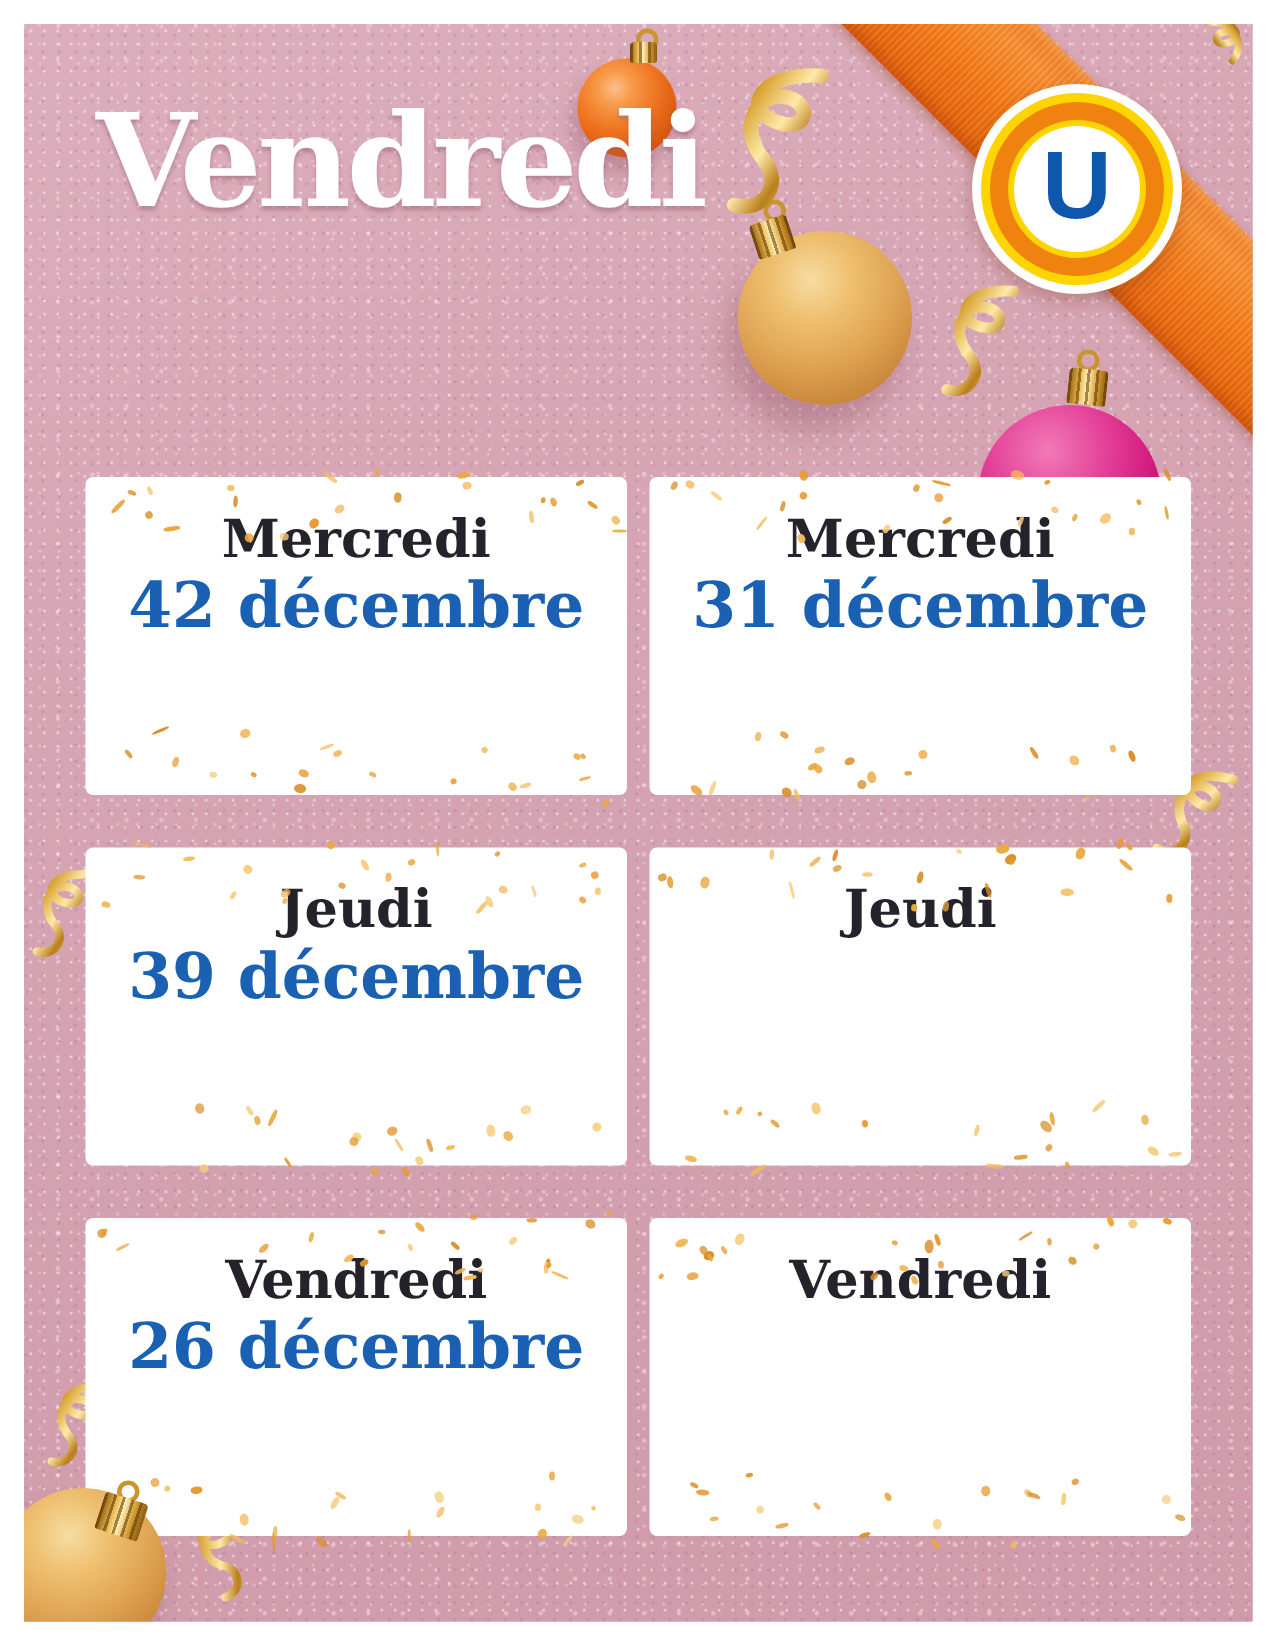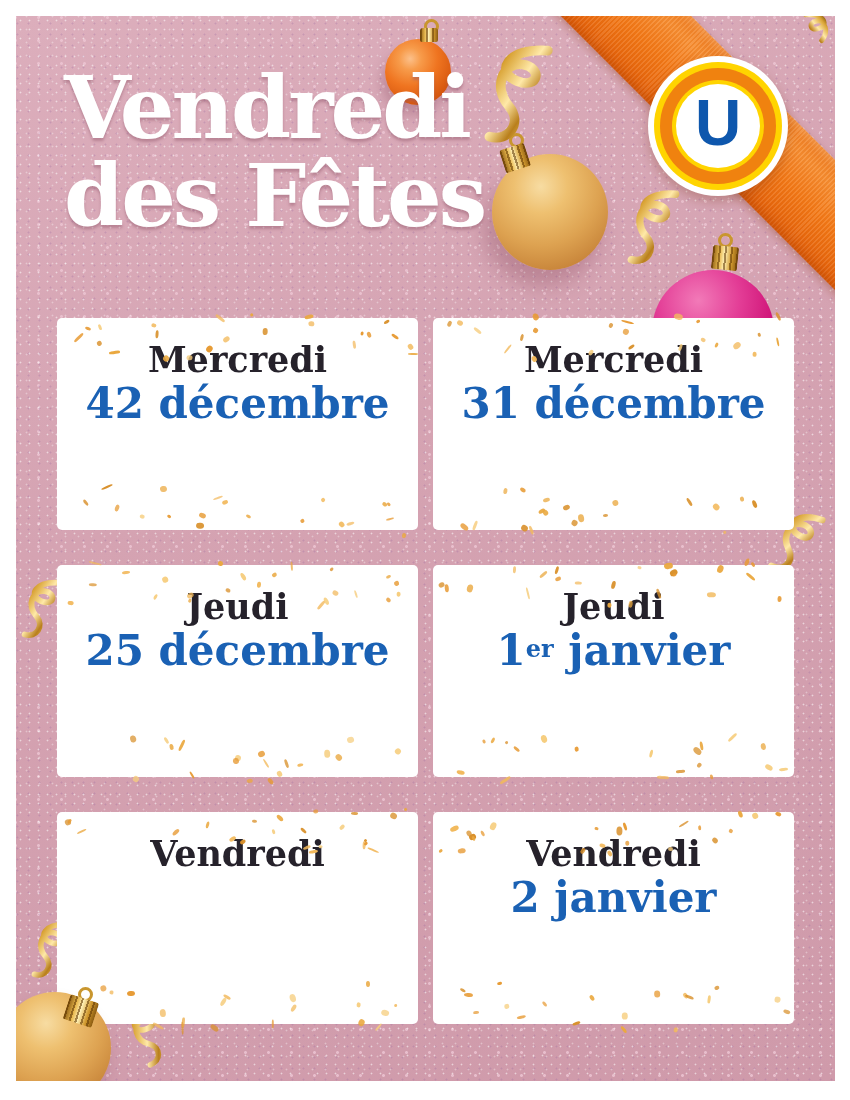--- a/index.html
+++ b/index.html
@@ -107,21 +107,20 @@
                 <span class="u-letter">U</span>
               </div>
             </div>
           </div>
         </div>
       </div>
     </div>
 
     <div class="title">
       <div>Vendredi</div>
-      <div>des Fêtes</div>
     </div>
 
     <div class="loop loop-orange"></div>
     <div class="cap cap-orange"></div>
     <div class="ball ball-orange"></div>
 
     <div class="loop loop-gold"></div>
     <div class="cap cap-gold"></div>
     <div class="ball ball-gold"></div>
 
@@ -243,21 +242,21 @@
           <div class="confetti-speck" style="left: 138.862px; top: 202.24px; width: 5.57326px; height: 5.77403px; background: rgb(217, 145, 44); border-radius: 50%; transform: rotate(121deg); opacity: 0.811888;"></div>
           <div class="confetti-speck" style="left: 110.04px; top: 180.295px; width: 7.03574px; height: 4.43798px; background: rgb(234, 168, 63); border-radius: 50%; transform: rotate(342deg); opacity: 0.748398;"></div>
           <div class="confetti-speck" style="left: 280.391px; top: 185.509px; width: 6.71838px; height: 6.07739px; background: rgb(242, 185, 92); border-radius: 50%; transform: rotate(225deg); opacity: 0.884231;"></div>
           <div class="confetti-speck" style="left: 130.158px; top: 187.13px; width: 7.12718px; height: 5.23509px; background: rgb(217, 145, 44); border-radius: 50%; transform: rotate(339deg); opacity: 0.870062;"></div>
           <div class="confetti-speck" style="left: 318.05px; top: 184.388px; width: 7.70988px; height: 4.32425px; background: rgb(217, 145, 44); border-radius: 50%; transform: rotate(249deg); opacity: 0.973185;"></div>
           <div class="confetti-speck" style="left: 27.026px; top: 205.834px; width: 8.99277px; height: 5.47999px; background: rgb(231, 154, 51); border-radius: 50%; transform: rotate(218deg); opacity: 0.809312;"></div>
           <div class="confetti-speck" style="left: 110.404px; top: 191.688px; width: 5.09229px; height: 5.6609px; background: rgb(234, 168, 63); border-radius: 50%; transform: rotate(142deg); opacity: 0.891863;"></div>
         </div>
       <div class="card">
         <div class="day">Jeudi</div>
-        <div class="date"><span>25 décembre</span><sup></sup><span></span></div>
+        <div class="date"><span>39 décembre</span><sup></sup><span></span></div>
       <div class="confetti-speck" style="left: 273.027px; top: 1.71729px; width: 3.2795px; height: 4.25697px; background: rgb(217, 145, 44); border-radius: 50%; transform: rotate(224deg); opacity: 0.792897;"></div>
           <div class="confetti-speck" style="left: 214.512px; top: 8.09349px; width: 4.54114px; height: 4.48891px; background: rgb(234, 168, 63); border-radius: 50%; transform: rotate(332deg); opacity: 0.847378;"></div>
           <div class="confetti-speck" style="left: 104.594px; top: 12.0271px; width: 5.97797px; height: 5.51436px; background: rgb(246, 205, 125); border-radius: 50%; transform: rotate(245deg); opacity: 0.938356;"></div>
           <div class="confetti-speck" style="left: 337.357px; top: 15.9659px; width: 4.8755px; height: 4.61641px; background: rgb(231, 154, 51); border-radius: 50%; transform: rotate(337deg); opacity: 0.812937;"></div>
           <div class="confetti-speck" style="left: 160.725px; top: -3.81877px; width: 5.40585px; height: 4.63699px; background: rgb(234, 168, 63); border-radius: 50%; transform: rotate(7deg); opacity: 0.980658;"></div>
           <div class="confetti-speck" style="left: 329.323px; top: 33.136px; width: 4.99882px; height: 3.85968px; background: rgb(231, 154, 51); border-radius: 50%; transform: rotate(41deg); opacity: 0.79122;"></div>
           <div class="confetti-speck" style="left: 258.902px; top: 37.6014px; width: 10.588px; height: 3.36594px; background: rgb(242, 185, 92); border-radius: 40%; transform: rotate(131deg); opacity: 0.799719;"></div>
           <div class="confetti-speck" style="left: 32.3205px; top: -3.47606px; width: 12.7319px; height: 2.30031px; background: rgb(242, 185, 92); border-radius: 40%; transform: rotate(194deg); opacity: 0.739386;"></div>
           <div class="confetti-speck" style="left: 12.0998px; top: 34.643px; width: 3.60983px; height: 5.73998px; background: rgb(242, 185, 92); border-radius: 50%; transform: rotate(101deg); opacity: 0.941818;"></div>
           <div class="confetti-speck" style="left: 129.531px; top: 27.858px; width: 6.89344px; height: 5.33831px; background: rgb(242, 185, 92); border-radius: 50%; transform: rotate(325deg); opacity: 0.764714;"></div>
@@ -289,21 +288,20 @@
           <div class="confetti-speck" style="left: 278.006px; top: 189.15px; width: 7.49849px; height: 6.27072px; background: rgb(234, 168, 63); border-radius: 50%; transform: rotate(231deg); opacity: 0.790036;"></div>
           <div class="confetti-speck" style="left: 176.454px; top: 192.504px; width: 6.01913px; height: 6.36993px; background: rgb(231, 154, 51); border-radius: 50%; transform: rotate(348deg); opacity: 0.781641;"></div>
           <div class="confetti-speck" style="left: 105.812px; top: 173.747px; width: 7.04172px; height: 2.82016px; background: rgb(246, 205, 125); border-radius: 40%; transform: rotate(58deg); opacity: 0.83535;"></div>
           <div class="confetti-speck" style="left: 118.598px; top: 179.257px; width: 11.5584px; height: 3.15804px; background: rgb(234, 168, 63); border-radius: 40%; transform: rotate(296deg); opacity: 0.922747;"></div>
           <div class="confetti-speck" style="left: 266.003px; top: 185.512px; width: 8.06137px; height: 5.64608px; background: rgb(246, 205, 125); border-radius: 50%; transform: rotate(267deg); opacity: 0.841047;"></div>
           <div class="confetti-speck" style="left: 210.439px; top: 214.311px; width: 6.53853px; height: 4.27421px; background: rgb(231, 154, 51); border-radius: 50%; transform: rotate(50deg); opacity: 0.793329;"></div>
           <div class="confetti-speck" style="left: 239.651px; top: 198.99px; width: 6.34501px; height: 2.60864px; background: rgb(242, 185, 92); border-radius: 50%; transform: rotate(168deg); opacity: 0.936277;"></div>
         </div>
       <div class="card">
         <div class="day">Jeudi</div>
-        <div class="date"><span>1</span><sup>er</sup><span> janvier</span></div>
       <div class="confetti-speck" style="left: 283.322px; top: 1.02165px; width: 8.38106px; height: 5.52858px; background: rgb(234, 168, 63); border-radius: 50%; transform: rotate(292deg); opacity: 0.945155;"></div>
           <div class="confetti-speck" style="left: 273.53px; top: 26.729px; width: 8.92437px; height: 5.36217px; background: rgb(242, 185, 92); border-radius: 50%; transform: rotate(181deg); opacity: 0.816391;"></div>
           <div class="confetti-speck" style="left: 33.1356px; top: 19.5258px; width: 7.67067px; height: 6.36915px; background: rgb(234, 168, 63); border-radius: 50%; transform: rotate(104deg); opacity: 0.804411;"></div>
           <div class="confetti-speck" style="left: 6.02721px; top: 16.8218px; width: 5.26423px; height: 6.05114px; background: rgb(217, 145, 44); border-radius: 50%; transform: rotate(65deg); opacity: 0.797374;"></div>
           <div class="confetti-speck" style="left: 221.119px; top: 26.6389px; width: 9.71591px; height: 2.73567px; background: rgb(217, 145, 44); border-radius: 40%; transform: rotate(72deg); opacity: 0.779572;"></div>
           <div class="confetti-speck" style="left: 123.223px; top: 11.1968px; width: 4.13358px; height: 5.87076px; background: rgb(231, 154, 51); border-radius: 50%; transform: rotate(246deg); opacity: 0.827597;"></div>
           <div class="confetti-speck" style="left: 236.727px; top: 5.24923px; width: 7.82766px; height: 5.67788px; background: rgb(217, 145, 44); border-radius: 50%; transform: rotate(146deg); opacity: 0.984016;"></div>
           <div class="confetti-speck" style="left: 142.093px; top: 17.1699px; width: 6.79153px; height: 2.57717px; background: rgb(242, 185, 92); border-radius: 50%; transform: rotate(182deg); opacity: 0.728543;"></div>
           <div class="confetti-speck" style="left: 10.1601px; top: 20.7882px; width: 7.55703px; height: 3.97087px; background: rgb(231, 154, 51); border-radius: 50%; transform: rotate(84deg); opacity: 0.846708;"></div>
           <div class="confetti-speck" style="left: 174.266px; top: 37.9754px; width: 4.42494px; height: 4.63357px; background: rgb(234, 168, 63); border-radius: 50%; transform: rotate(185deg); opacity: 0.976032;"></div>
@@ -335,20 +333,21 @@
           <div class="confetti-speck" style="left: 72.1497px; top: 176.061px; width: 3.42372px; height: 2.76742px; background: rgb(217, 145, 44); border-radius: 50%; transform: rotate(340deg); opacity: 0.768184;"></div>
           <div class="confetti-speck" style="left: 242.867px; top: 204.713px; width: 9.00251px; height: 2.6757px; background: rgb(217, 145, 44); border-radius: 40%; transform: rotate(353deg); opacity: 0.814883;"></div>
           <div class="confetti-speck" style="left: 276.234px; top: 209.985px; width: 5.36505px; height: 3.29682px; background: rgb(231, 154, 51); border-radius: 50%; transform: rotate(251deg); opacity: 0.78647;"></div>
           <div class="confetti-speck" style="left: 107.039px; top: 171.383px; width: 7.98971px; height: 5.94114px; background: rgb(246, 205, 125); border-radius: 50%; transform: rotate(253deg); opacity: 0.975433;"></div>
           <div class="confetti-speck" style="left: 213.956px; top: 186.636px; width: 8.41286px; height: 2.96791px; background: rgb(246, 205, 125); border-radius: 50%; transform: rotate(284deg); opacity: 0.988908;"></div>
           <div class="confetti-speck" style="left: 48.8511px; top: 174.788px; width: 4.08429px; height: 3.06844px; background: rgb(231, 154, 51); border-radius: 50%; transform: rotate(241deg); opacity: 0.777346;"></div>
           <div class="confetti-speck" style="left: 23.899px; top: 206.292px; width: 7.59774px; height: 3.55637px; background: rgb(242, 185, 92); border-radius: 50%; transform: rotate(194deg); opacity: 0.980691;"></div>
         </div>
       <div class="card">
         <div class="day">Vendredi</div>
+        <div class="date"><span>26 décembre</span><sup></sup><span></span></div>
       <div class="confetti-speck" style="left: 293.617px; top: 0.326003px; width: 7.48262px; height: 2.80019px; background: rgb(217, 145, 44); border-radius: 50%; transform: rotate(1deg); opacity: 0.817413;"></div>
           <div class="confetti-speck" style="left: 332.547px; top: 1.36448px; width: 7.30759px; height: 6.23543px; background: rgb(217, 145, 44); border-radius: 50%; transform: rotate(31deg); opacity: 0.785404;"></div>
           <div class="confetti-speck" style="left: 306.677px; top: 27.0244px; width: 3.36336px; height: 3.22394px; background: rgb(217, 145, 44); border-radius: 50%; transform: rotate(323deg); opacity: 0.950466;"></div>
           <div class="confetti-speck" style="left: 19.6977px; top: 17.6778px; width: 9.65297px; height: 2.3697px; background: rgb(234, 168, 63); border-radius: 40%; transform: rotate(154deg); opacity: 0.781811;"></div>
           <div class="confetti-speck" style="left: 281.514px; top: 13.0965px; width: 6.02597px; height: 4.28657px; background: rgb(246, 205, 125); border-radius: 50%; transform: rotate(137deg); opacity: 0.858485;"></div>
           <div class="confetti-speck" style="left: 262.123px; top: 33.2575px; width: 3.26834px; height: 3.88183px; background: rgb(246, 205, 125); border-radius: 50%; transform: rotate(91deg); opacity: 0.863974;"></div>
           <div class="confetti-speck" style="left: 214.553px; top: 16.8971px; width: 3.06732px; height: 5.21324px; background: rgb(246, 205, 125); border-radius: 50%; transform: rotate(161deg); opacity: 0.888313;"></div>
           <div class="confetti-speck" style="left: 251.865px; top: 37.8159px; width: 8.8512px; height: 3.25757px; background: rgb(242, 185, 92); border-radius: 40%; transform: rotate(170deg); opacity: 0.997699;"></div>
           <div class="confetti-speck" style="left: 8.22046px; top: 6.93342px; width: 5.50423px; height: 6.20176px; background: rgb(217, 145, 44); border-radius: 50%; transform: rotate(67deg); opacity: 0.751597;"></div>
           <div class="confetti-speck" style="left: 219.002px; top: 4.09273px; width: 7.95644px; height: 3.92883px; background: rgb(234, 168, 63); border-radius: 50%; transform: rotate(45deg); opacity: 0.90735;"></div>
@@ -380,21 +379,20 @@
           <div class="confetti-speck" style="left: 211.294px; top: 210.971px; width: 9.34896px; height: 2.28654px; background: rgb(231, 154, 51); border-radius: 40%; transform: rotate(90deg); opacity: 0.746331;"></div>
           <div class="confetti-speck" style="left: 309.281px; top: 168.922px; width: 3.9859px; height: 6.23382px; background: rgb(234, 168, 63); border-radius: 50%; transform: rotate(359deg); opacity: 0.848126;"></div>
           <div class="confetti-speck" style="left: 101.655px; top: 198.223px; width: 7.68839px; height: 5.90653px; background: rgb(242, 185, 92); border-radius: 50%; transform: rotate(84deg); opacity: 0.73759;"></div>
           <div class="confetti-speck" style="left: 95.4791px; top: 211.51px; width: 12.421px; height: 3.42281px; background: rgb(242, 185, 92); border-radius: 40%; transform: rotate(210deg); opacity: 0.748119;"></div>
           <div class="confetti-speck" style="left: 161.909px; top: 187.76px; width: 8.76434px; height: 4.28973px; background: rgb(246, 205, 125); border-radius: 50%; transform: rotate(301deg); opacity: 0.856769;"></div>
           <div class="confetti-speck" style="left: 232.264px; top: 183.265px; width: 7.63005px; height: 5.86266px; background: rgb(246, 205, 125); border-radius: 50%; transform: rotate(72deg); opacity: 0.761363;"></div>
           <div class="confetti-speck" style="left: 153.147px; top: 213.594px; width: 8.85047px; height: 4.50411px; background: rgb(217, 145, 44); border-radius: 50%; transform: rotate(219deg); opacity: 0.745105;"></div>
         </div>
       <div class="card">
         <div class="day">Vendredi</div>
-        <div class="date"><span>2 janvier</span><sup></sup><span></span></div>
       <div class="confetti-speck" style="left: 303.913px; top: -0.369641px; width: 6.58418px; height: 4.07179px; background: rgb(234, 168, 63); border-radius: 50%; transform: rotate(69deg); opacity: 0.969671;"></div>
           <div class="confetti-speck" style="left: 46.5648px; top: 20px; width: 5.69081px; height: 3.10869px; background: rgb(231, 154, 51); border-radius: 50%; transform: rotate(240deg); opacity: 0.754417;"></div>
           <div class="confetti-speck" style="left: 235.219px; top: 34.5231px; width: 5.05606px; height: 4.07873px; background: rgb(246, 205, 125); border-radius: 50%; transform: rotate(182deg); opacity: 0.816521;"></div>
           <div class="confetti-speck" style="left: 33.3681px; top: 18.5337px; width: 6.0417px; height: 4.92061px; background: rgb(217, 145, 44); border-radius: 50%; transform: rotate(242deg); opacity: 0.766248;"></div>
           <div class="confetti-speck" style="left: 341.908px; top: -0.445877px; width: 6.33603px; height: 4.11136px; background: rgb(231, 154, 51); border-radius: 50%; transform: rotate(202deg); opacity: 0.937398;"></div>
           <div class="confetti-speck" style="left: 56.0223px; top: 11.3182px; width: 8.40311px; height: 5.8929px; background: rgb(246, 205, 125); border-radius: 50%; transform: rotate(295deg); opacity: 0.90035;"></div>
           <div class="confetti-speck" style="left: 192.378px; top: 28.5449px; width: 4.30698px; height: 4.7486px; background: rgb(231, 154, 51); border-radius: 50%; transform: rotate(175deg); opacity: 0.79261;"></div>
           <div class="confetti-speck" style="left: 16.638px; top: 14.4619px; width: 8.91087px; height: 5.12986px; background: rgb(242, 185, 92); border-radius: 50%; transform: rotate(157deg); opacity: 0.986856;"></div>
           <div class="confetti-speck" style="left: 6.28079px; top: 37.0786px; width: 3.45143px; height: 4.43265px; background: rgb(234, 168, 63); border-radius: 50%; transform: rotate(51deg); opacity: 0.936486;"></div>
           <div class="confetti-speck" style="left: 263.737px; top: 14.2101px; width: 5.48794px; height: 3.22409px; background: rgb(231, 154, 51); border-radius: 50%; transform: rotate(264deg); opacity: 0.838668;"></div>

